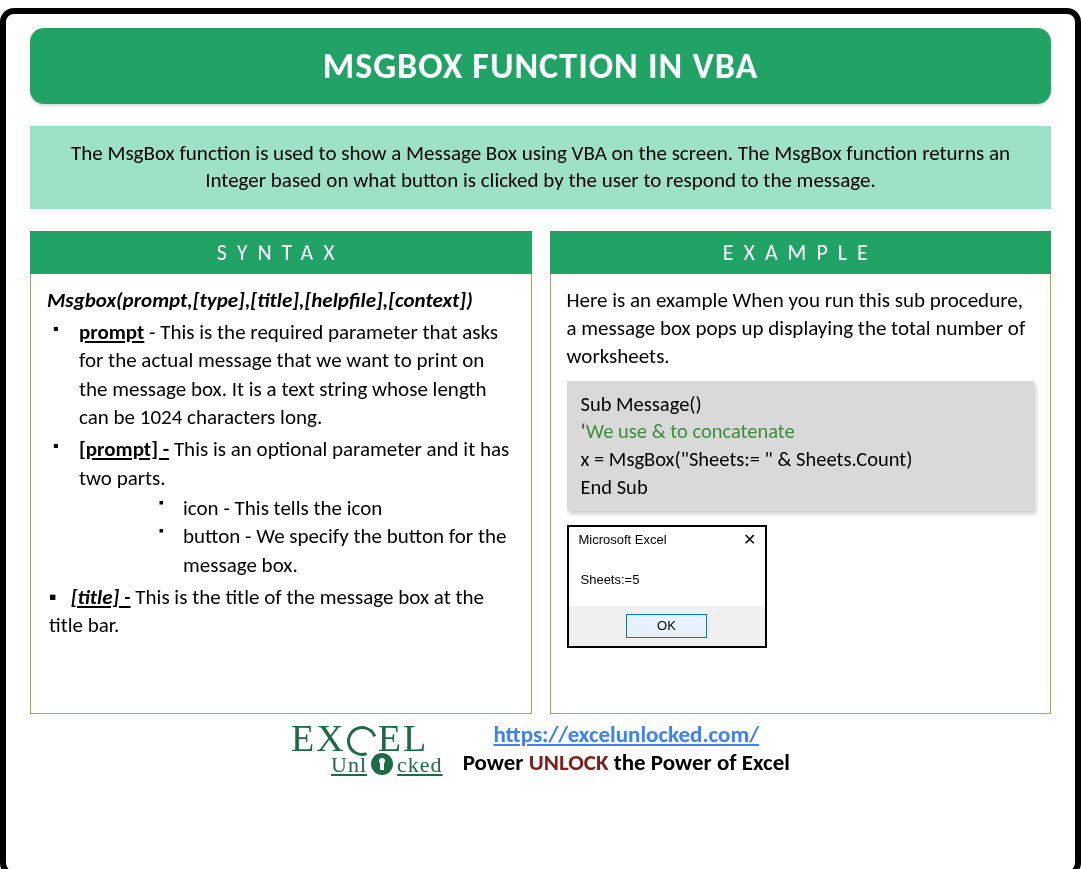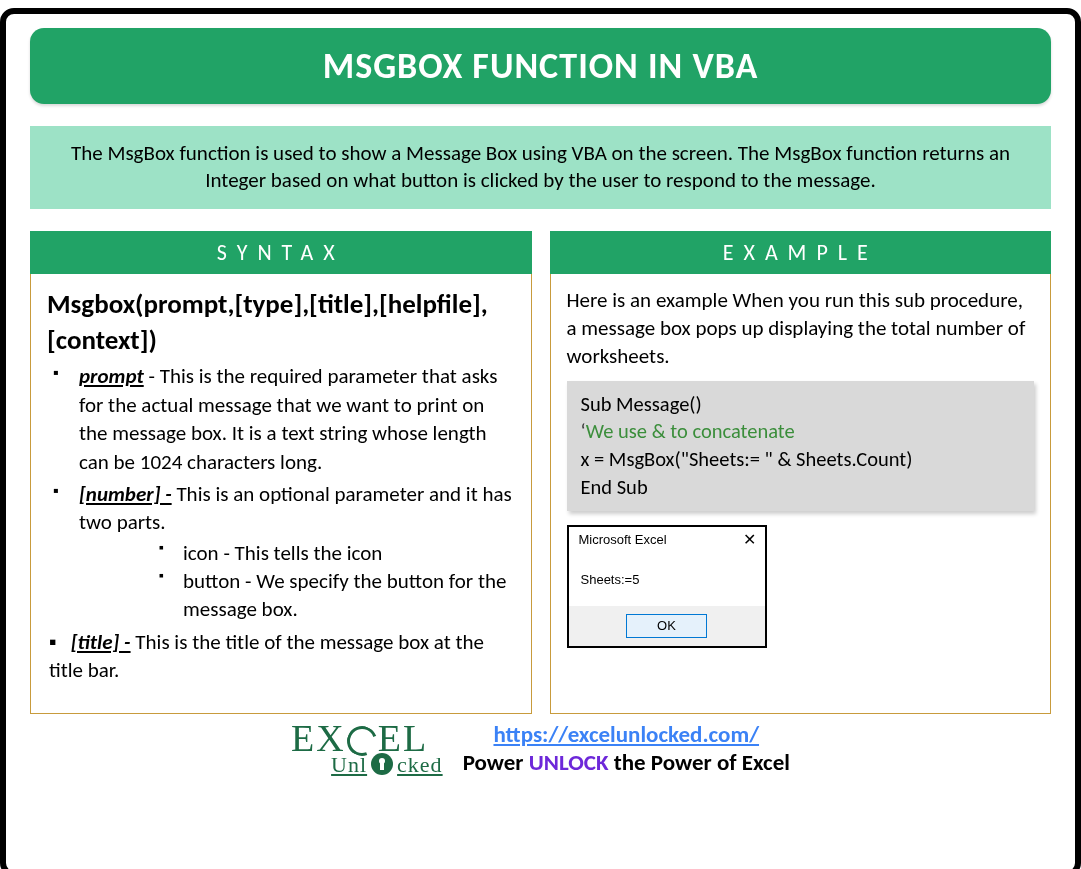--- a/index.html
+++ b/index.html
@@ -57,42 +57,42 @@
     border: 1.5px solid #c89b3c;
     border-top: none;
     padding: 12px 16px 10px 16px;
     font-size: 21px;
     line-height: 1.35;
     flex: 1;
     min-height: 440px;
   }
   .sig {
     font-weight: 700;
-    font-size: 27px;
+    font-size: 21px;
     margin-bottom: 4px;
+    font-style: italic;
   }
   ul.top {
     list-style: none;
     padding-left: 2px;
     margin: 4px 0 0 0;
   }
   ul.top > li {
     position: relative;
     padding-left: 30px;
     margin-bottom: 4px;
   }
   ul.top > li::before {
     content: "▪";
     position: absolute;
     left: 4px;
     top: 0;
     font-size: 16px;
   }
   .param {
-    font-style: italic;
     font-weight: 700;
     text-decoration: underline;
   }
   ul.sub {
     list-style: none;
     padding-left: 80px;
     margin: 2px 0 2px 0;
   }
   ul.sub > li {
     position: relative;
@@ -232,21 +232,21 @@
   .footer-text {
     text-align: center;
     font-size: 23px;
     font-weight: 700;
     line-height: 1.25;
   }
   .footer-link {
     color: #3b82f6;
     text-decoration: underline;
   }
-  .unlock { color: #6d28d9; }
+  .unlock { color: #7f1d1d; }
 </style>
 </head>
 <body>
 
 <div class="outer">
 
   <div class="title-bar">MSGBOX FUNCTION IN VBA</div>
 
   <div class="intro">The MsgBox function is used to show a Message Box using VBA on the screen. The MsgBox function returns an Integer based on what button is clicked by the user to respond to the message.</div>
 
@@ -254,21 +254,21 @@
 
     <div class="col">
       <div class="col-header">SYNTAX</div>
       <div class="col-body">
         <div class="sig">Msgbox(prompt,[type],[title],[helpfile],[context])</div>
         <ul class="top">
           <li>
             <span class="param">prompt</span><span> - This is the required parameter that asks for the actual message that we want to print on the message box. It is a text string whose length can be 1024 characters long.</span>
           </li>
           <li>
-            <span class="param">[number] -</span><span> This is an optional parameter and it has two parts.</span>
+            <span class="param">[prompt] -</span><span> This is an optional parameter and it has two parts.</span>
             <ul class="sub">
               <li>icon - This tells the icon</li>
               <li>button - We specify the button for the message box.</li>
             </ul>
           </li>
         </ul>
         <div class="last-param">
           ▪&nbsp;&nbsp;&nbsp;<span class="title-param-last">[title] -</span><span> This is the title of the message box at the title bar.</span>
         </div>
       </div>

